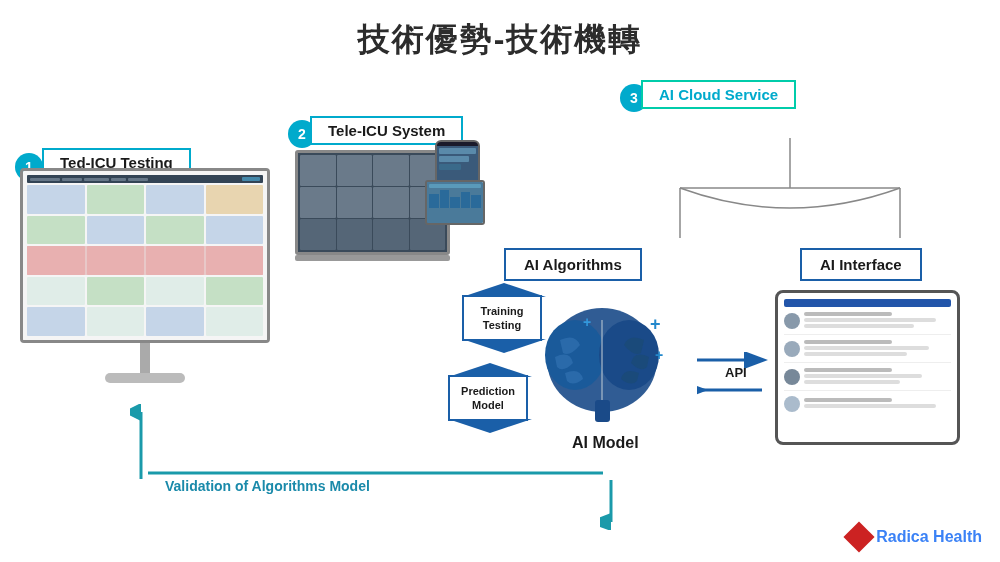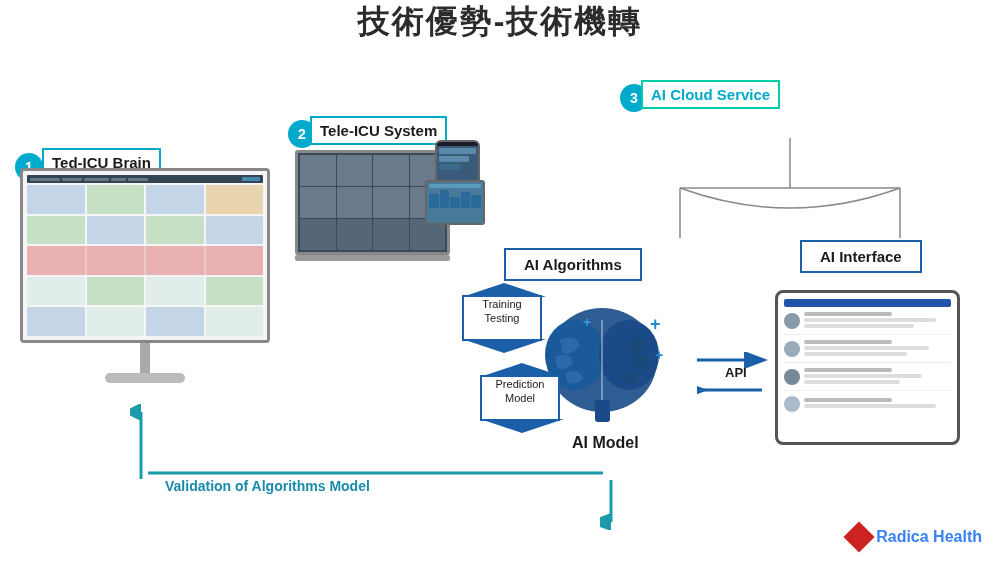--- a/index.html
+++ b/index.html
@@ -10,20 +10,21 @@
       font-family: 'Arial', sans-serif;
       overflow: hidden;
       position: relative;
     }
 
     .page-title {
       text-align: center;
       font-size: 32px;
       font-weight: bold;
       color: #2c2c2c;
+      padding-top: 18px;
       letter-spacing: 2px;
     }
 
     
     .badge {
       display: inline-flex;
       align-items: center;
       justify-content: center;
       width: 28px;
       height: 28px;
@@ -35,42 +36,42 @@
     }
     .badge-1 { background: #00aacc; top: 153px; left: 15px; }
     .badge-2 { background: #00aacc; top: 120px; left: 288px; }
     .badge-3 { background: #00aacc; top: 84px; left: 620px; }
 
     
     .system-label {
       position: absolute;
       border: 2px solid #00aacc;
       background: white;
-      padding: 4px 8px;
+      padding: 4px 16px;
       font-size: 15px;
       font-weight: bold;
       color: #1a1a1a;
       white-space: nowrap;
     }
     .label-ted { top: 148px; left: 42px; }
     .label-tele { top: 116px; left: 310px; text-align: center; }
     .label-cloud { top: 80px; left: 641px; border-color: #00ccaa; color: #00aacc; font-weight: bold; }
 
     
     .ai-box {
       position: absolute;
       border: 2px solid #1a5fa8;
       background: white;
       padding: 6px 18px;
       font-size: 15px;
       font-weight: bold;
       color: #1a1a1a;
     }
     .ai-algorithms { top: 248px; left: 504px; }
-    .ai-interface { top: 240px; left: 800px; }
+    .ai-interface { top: 248px; left: 800px; }
 
     
     .monitor {
       position: absolute;
       top: 168px;
       left: 10px;
       width: 270px;
     }
     .monitor-screen {
       width: 250px;
@@ -227,32 +228,33 @@
       position: absolute;
       top: 285px;
       left: 525px;
     }
 
     
     .hexagon-container {
       position: absolute;
     }
     .hex-training { top: 295px; left: 462px; }
-    .hex-prediction { top: 375px; left: 480px; }
+    .hex-prediction { top: 375px; left: 448px; }
 
     .hexagon {
       width: 80px;
       height: 46px;
       background: white;
       border: 2px solid #1a5fa8;
       position: relative;
       display: flex;
+      align-items: center;
       justify-content: center;
       font-size: 11px;
-      font-weight: normal;
+      font-weight: bold;
       color: #1a1a1a;
       text-align: center;
     }
     .hexagon::before {
       content: '';
       position: absolute;
       top: -14px;
       left: -2px;
       width: 0;
       border-left: 42px solid transparent;
@@ -380,21 +382,21 @@
 <body>
 
 <h1 class="page-title">技術優勢-技術機轉</h1>
 
 <div class="badge badge-1">1</div>
 
 <div class="badge badge-2">2</div>
 
 <div class="badge badge-3">3</div>
 
-<div class="system-label label-ted">Ted-ICU Brain</div>
+<div class="system-label label-ted">Ted-ICU Testing</div>
 <div class="system-label label-tele">Tele-ICU System</div>
 <div class="system-label label-cloud">AI Cloud Service</div>
 
 <div class="ai-box ai-algorithms">AI  Algorithms</div>
 <div class="ai-box ai-interface">AI  Interface</div>
 
 <div class="monitor">
   <div class="monitor-screen">
     <div class="monitor-screen-inner">
 

